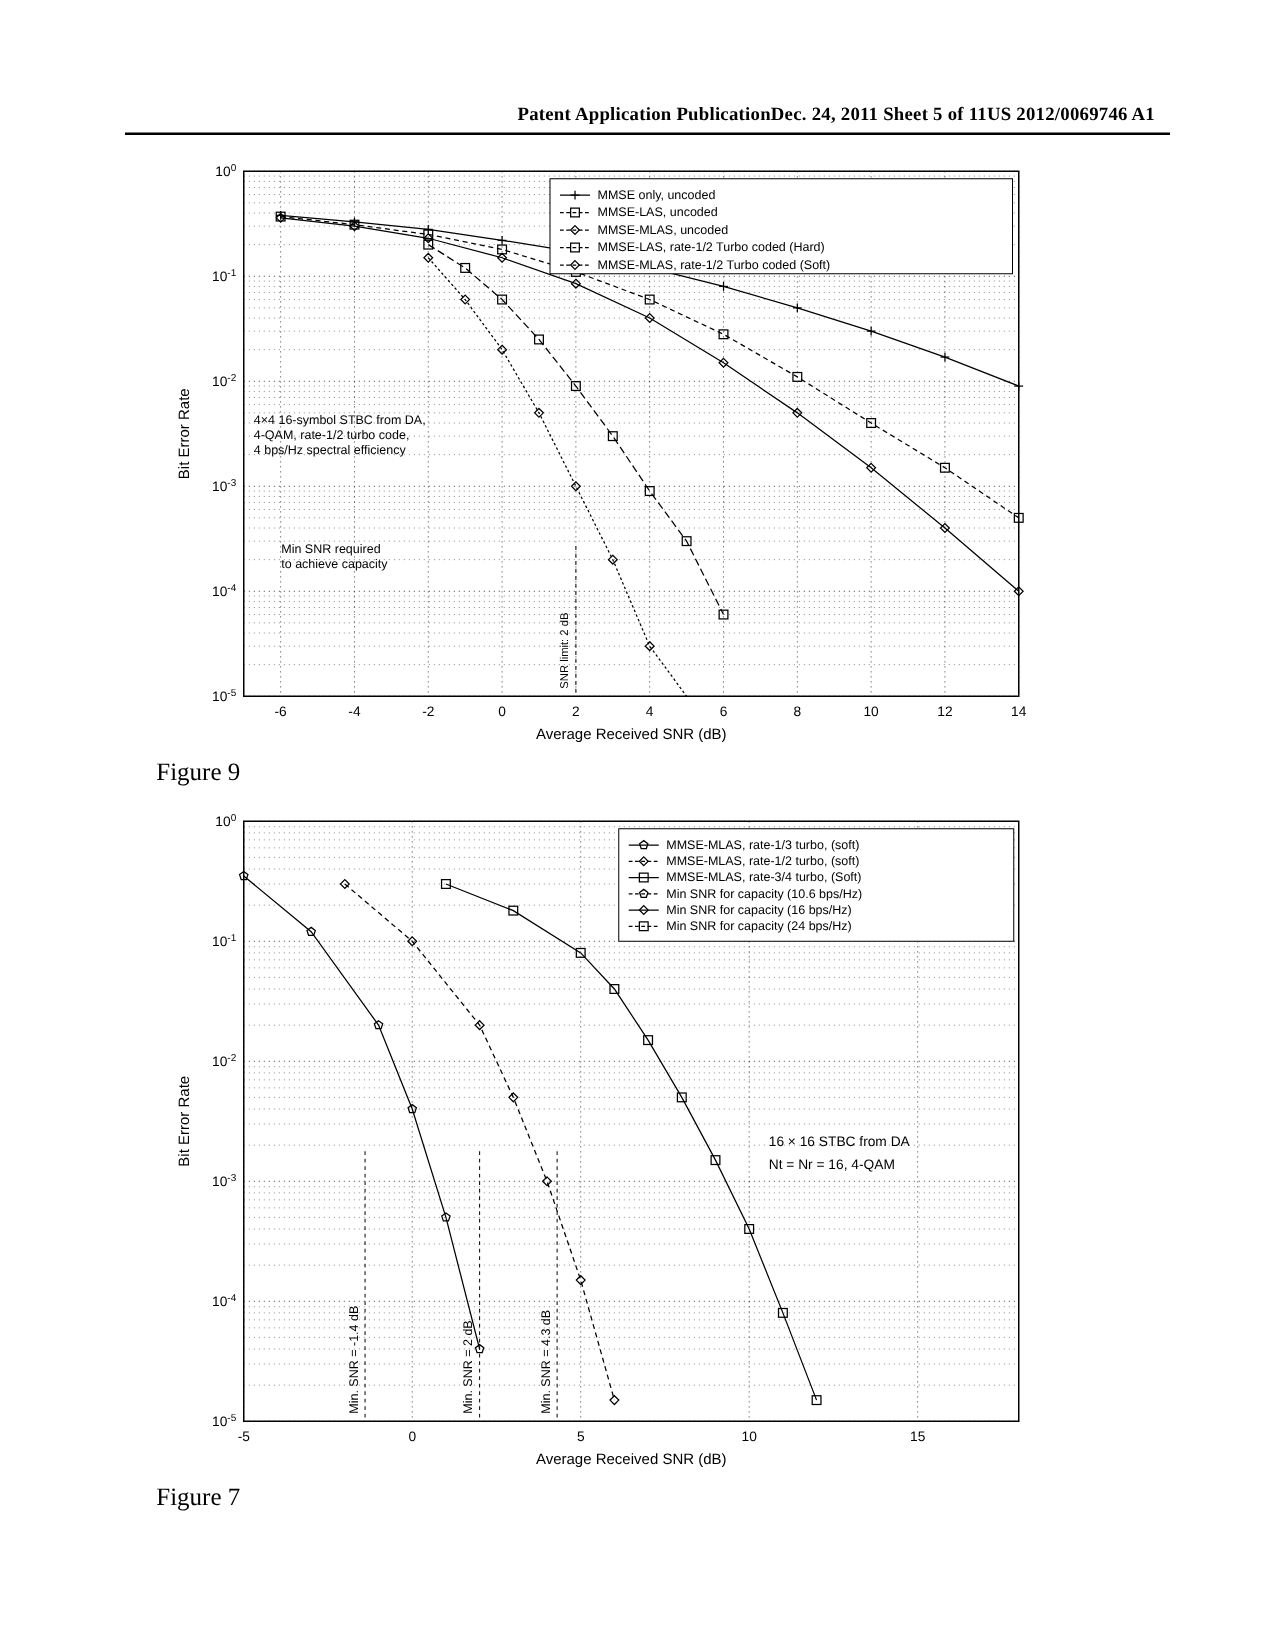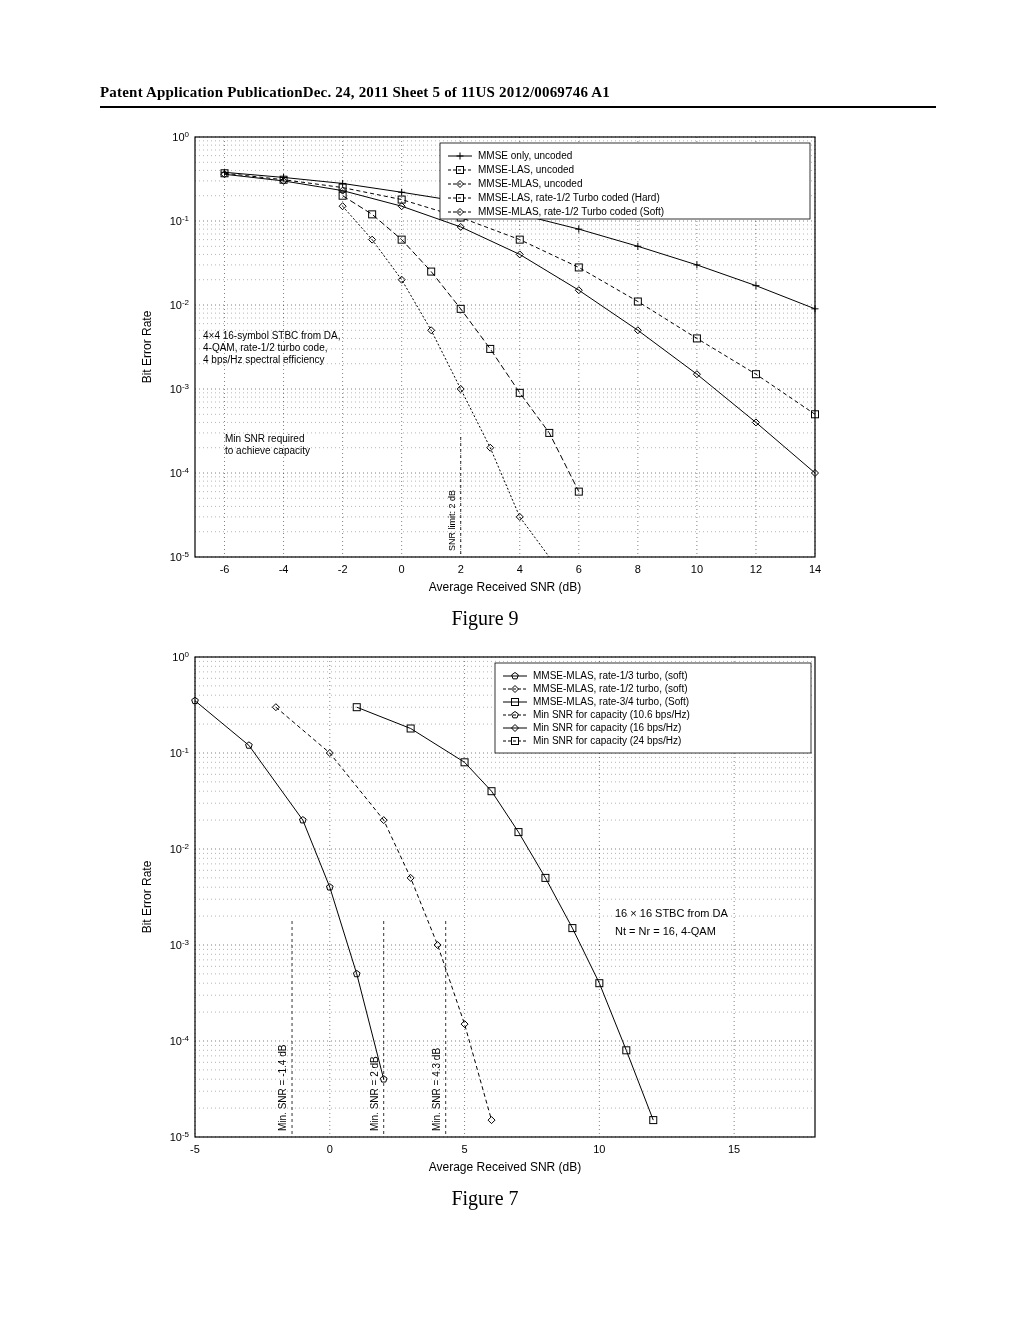--- a/index.html
+++ b/index.html
@@ -10,41 +10,40 @@
     font-family: "Times New Roman", serif;
     position: relative;
   }
   .header {
     position: absolute;
     top: 84px;
     left: 0;
     right: 0;
     padding: 0 100px;
     display: flex;
-    justify-content: flex-start;
+    justify-content: flex-end;
     font-size: 15px;
     font-weight: bold;
     letter-spacing: 0.2px;
   }
   .header-rule {
     position: absolute;
     top: 106px;
     left: 100px;
     right: 88px;
     height: 0;
     border-top: 2px solid #000;
   }
   .chart-wrap {
     position: absolute;
     left: 125px;
   }
   #chart1 { top: 125px; }
   #chart2 { top: 645px; }
   .fig-caption {
-    text-align: center;
     font-size: 20px;
     margin-top: 2px;
   }
   svg { display: block; }
 </style>
 </head>
 <body>
 
 <div class="header">
   <span>Patent Application Publication</span>

